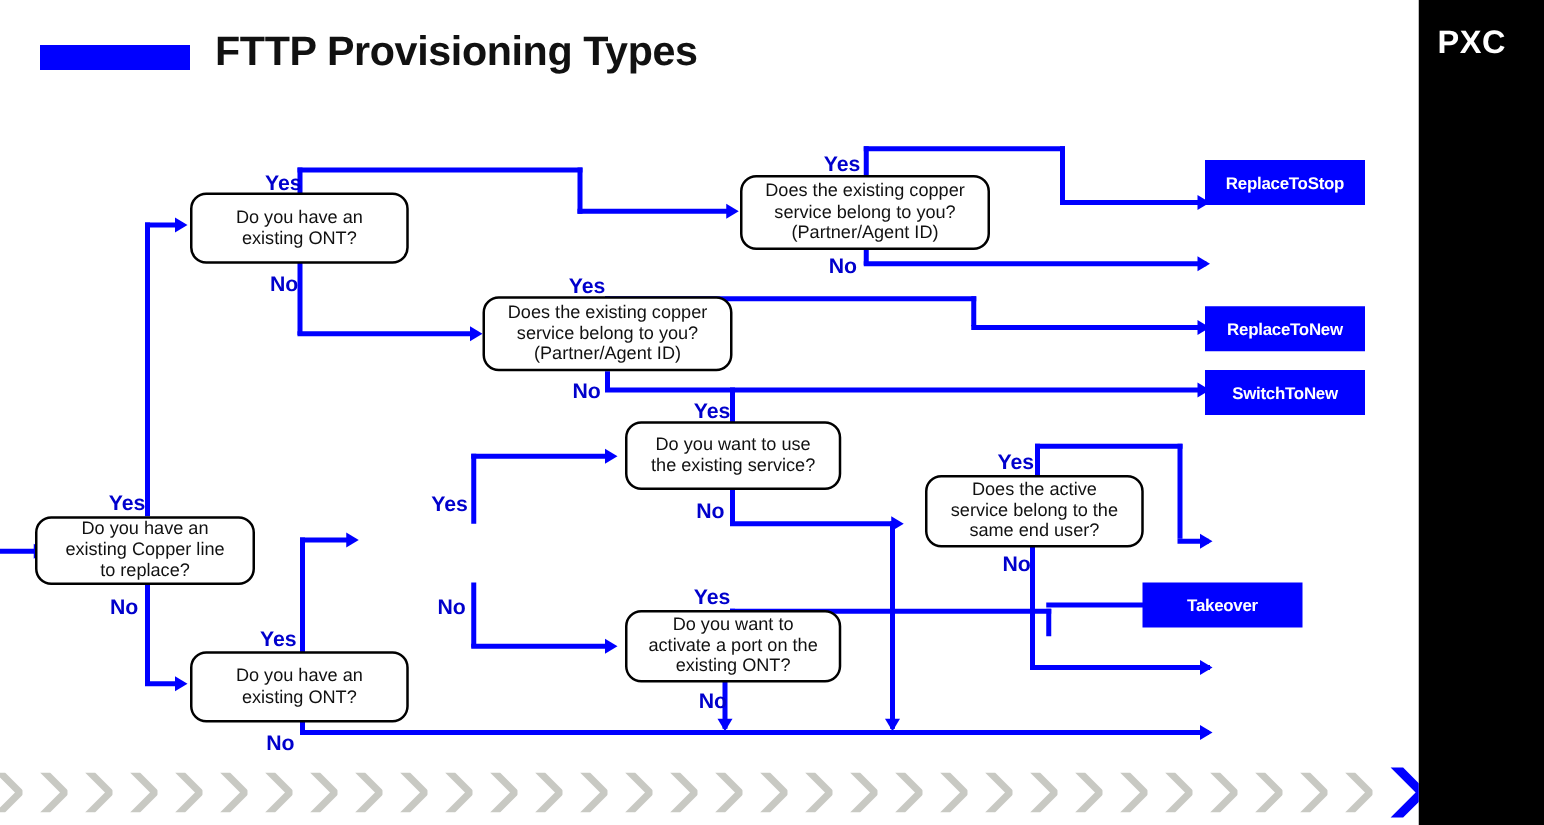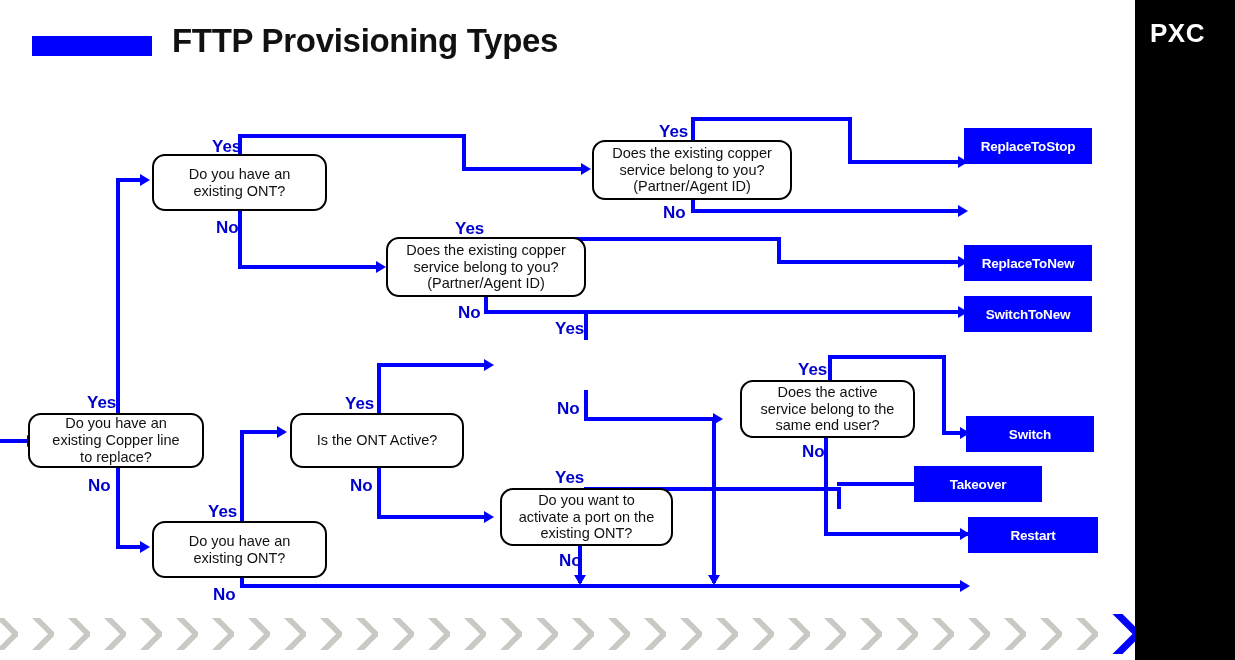--- a/index.html
+++ b/index.html
@@ -179,24 +179,27 @@
   </div>
 
   <div class="node" style="left:386px;top:237px;width:200px;height:60px;">
     <div>
       <div>Does the existing copper</div>
       <div>service belong to you?</div>
       <div>(Partner/Agent ID)</div>
     </div>
   </div>
 
-  <div class="node" style="left:290px;top:413px;width:174px;height:55px;">
-    <div>Is the ONT Active?</div>
-  </div>
-
+
+  <div class="node" style="left:500px;top:337px;width:173px;height:55px;">
+    <div>
+      <div>Do you want to use</div>
+      <div>the existing service?</div>
+    </div>
+  </div>
 
   <div class="node" style="left:500px;top:488px;width:173px;height:58px;">
     <div>
       <div>Do you want to</div>
       <div>activate a port on the</div>
       <div>existing ONT?</div>
     </div>
   </div>
 
   <div class="node" style="left:740px;top:380px;width:175px;height:58px;">
@@ -210,23 +213,21 @@
   <div class="node" style="left:152px;top:521px;width:175px;height:57px;">
     <div>
       <div>Do you have an</div>
       <div>existing ONT?</div>
     </div>
   </div>
 
   <div class="term" style="left:964px;top:128px;width:128px;height:36px;">ReplaceToStop</div>
   <div class="term" style="left:964px;top:245px;width:128px;height:36px;">ReplaceToNew</div>
   <div class="term" style="left:964px;top:296px;width:128px;height:36px;">SwitchToNew</div>
-  <div class="term" style="left:966px;top:416px;width:128px;height:36px;">Switch</div>
   <div class="term" style="left:914px;top:466px;width:128px;height:36px;">Takeover</div>
-  <div class="term" style="left:968px;top:517px;width:130px;height:36px;">Restart</div>
 
   <div class="chev-band" id="chevband">
       <div class="chev" style="left: -6px;">
         <svg width="24" height="32" viewBox="0 0 24 32">
           <polygon points="2,0 18,16 2,32 10,32 26,16 10,0" fill="#c8c9c3"></polygon>
         </svg>
       </div>
       <div class="chev" style="left: 30px;">
         <svg width="24" height="32" viewBox="0 0 24 32">
           <polygon points="2,0 18,16 2,32 10,32 26,16 10,0" fill="#c8c9c3"></polygon>

